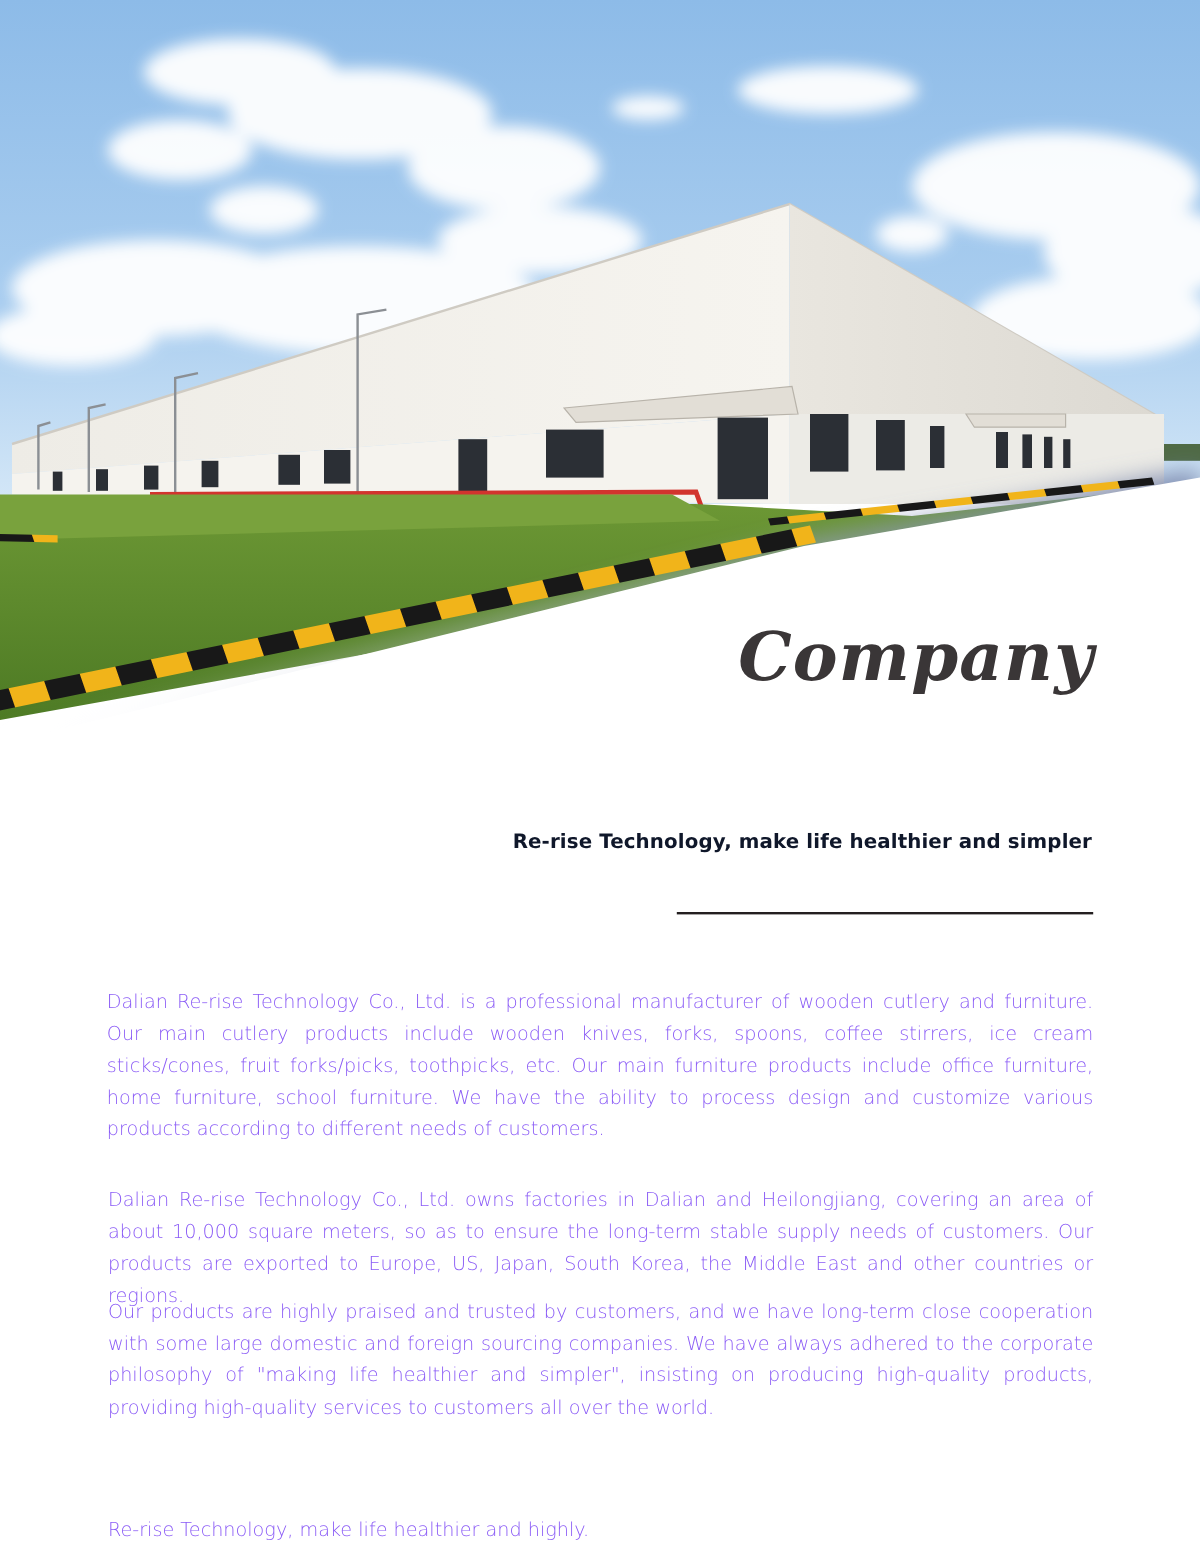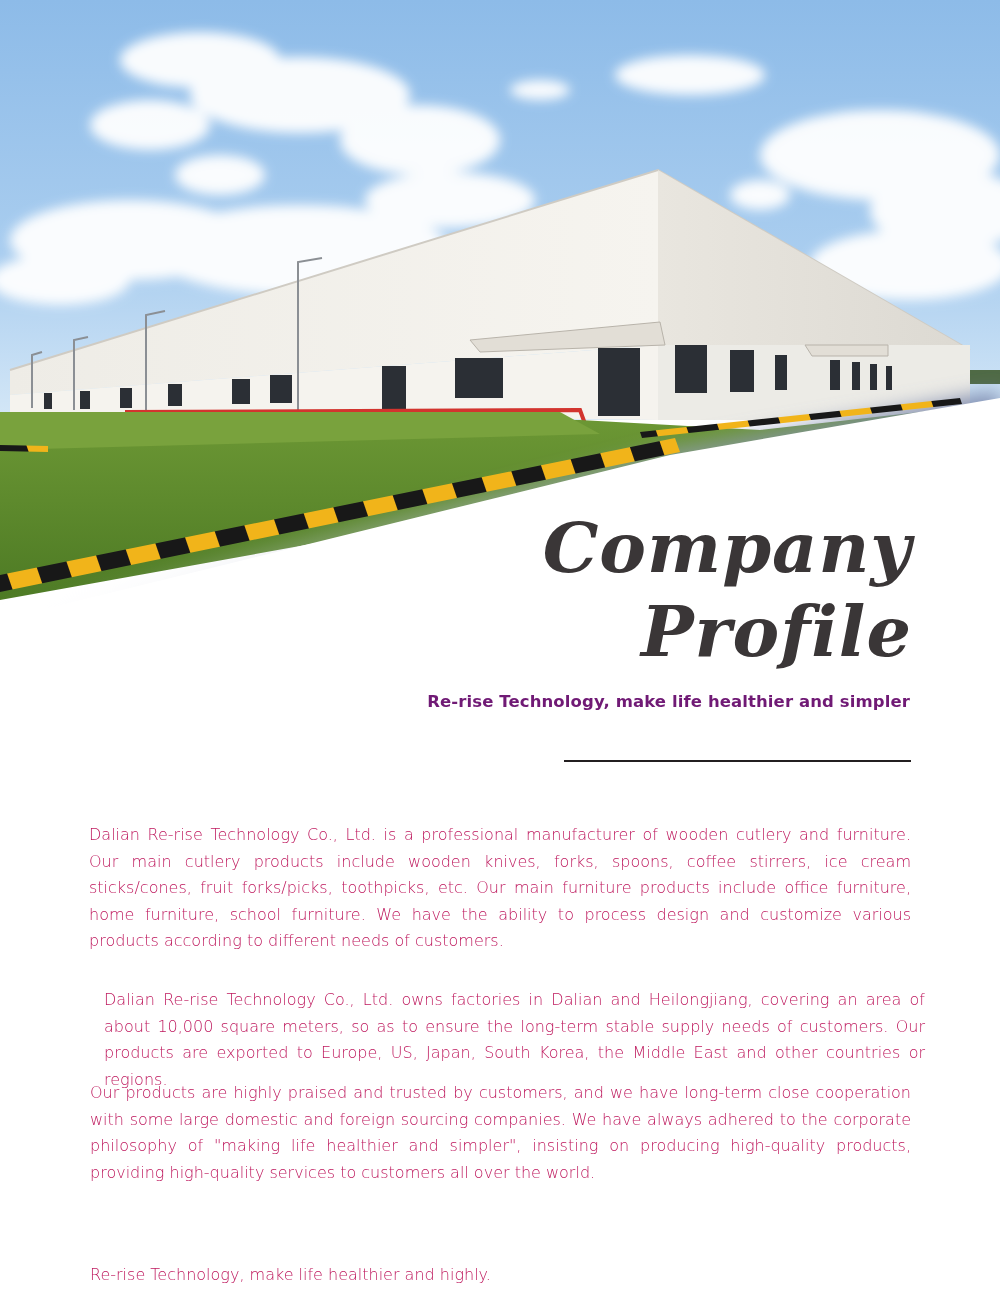--- a/index.html
+++ b/index.html
@@ -1,34 +1,34 @@
 <!DOCTYPE html>
 <html><head>
 <meta charset="utf-8">
 <style>
   html, body { margin:0; padding:0; }
   body { width:1000px; height:1307px; position:relative; overflow:hidden; background:#ffffff; font-family:"DejaVu Sans", sans-serif; }
 
   .hero { position:absolute; left:0; top:0; width:1000px; height:630px; overflow:hidden; }
   .hero svg { position:absolute; left:0; top:0; }
 
-  .title { position:absolute; right:88px; top:506px; text-align:right;
+  .title { position:absolute; right:88px; top:506px; text-align:left;
     font-family:"DejaVu Serif", serif; font-style:italic; font-weight:bold;
-    color:#3a3637; font-size:70px; line-height:84px; letter-spacing:1px; }
+    color:#3a3637; font-size:56px; line-height:84px; letter-spacing:1px; }
   .title span { display:block; }
 
   .tagline { position:absolute; right:90px; top:692px; font-family:"DejaVu Sans", sans-serif;
-    font-weight:bold; font-size:16.5px; color:#701a75; letter-spacing:0.1px; }
+    font-weight:bold; font-size:16.5px; color:#0f172a; letter-spacing:0.1px; }
 
   .divider { position:absolute; left:564px; top:760px; width:347px; height:2px; background:#231f20; }
 
   .para { position:absolute; left:89px; width:822px; font-family:"DejaVu Sans", sans-serif;
-    font-size:16px; line-height:26.5px; color:#be185d; text-align:justify; font-weight:300; }
+    font-size:16px; line-height:26.5px; color:#8b5cf6; text-align:justify; font-weight:300; }
   .p1 { top:806px; }
-  .p2 { top:971px; left:104px; width:821px; }
+  .p2 { top:971px; left:90px; width:821px; }
   .p3 { top:1064px; left:90px; width:821px; }
   .p4 { top:1246px; left:90px; text-align:left; }
 </style>
 </head>
 <body>
 
 <div class="hero">
   <svg width="1000" height="630" viewBox="0 0 1000 630">
     <defs>
       <linearGradient id="sky" x1="0" y1="0" x2="0" y2="1">
@@ -133,21 +133,20 @@
     <polygon points="0,620 670,455 1000,398 1000,630 0,630" fill="#ffffff"></polygon>
 
     <polygon points="0,575 675,438 680,452 0,592" fill="url(#curb)"></polygon>
     <polygon points="640,432 960,398 962,404 642,438" fill="url(#curb)"></polygon>
     <polygon points="0,445 48,446 48,452 0,451" fill="url(#curb)"></polygon>
   </svg>
 </div>
 
 <div class="title">
   <span>Company</span>
-  <span>Profile</span>
 </div>
 
 <div class="tagline">Re-rise Technology, make life healthier and simpler</div>
 
 <div class="divider"></div>
 
 <p class="para p1">Dalian Re-rise Technology Co., Ltd. is a professional manufacturer of wooden cutlery and furniture. Our main cutlery products include wooden knives, forks, spoons, coffee stirrers, ice cream sticks/cones, fruit forks/picks, toothpicks, etc. Our main furniture products include office furniture, home furniture, school furniture. We have the ability to process design and customize various products according to different needs of customers.</p>
 <p class="para p2">Dalian Re-rise Technology Co., Ltd. owns factories in Dalian and Heilongjiang, covering an area of about 10,000 square meters, so as to ensure the long-term stable supply needs of customers. Our products are exported to Europe, US, Japan, South Korea, the Middle East and other countries or regions.</p>
 <p class="para p3">Our products are highly praised and trusted by customers, and we have long-term close cooperation with some large domestic and foreign sourcing companies. We have always adhered to the corporate philosophy of "making life healthier and simpler", insisting on producing high-quality products, providing high-quality services to customers all over the world.</p>
 <p class="para p4">Re-rise Technology, make life healthier and highly.</p>

